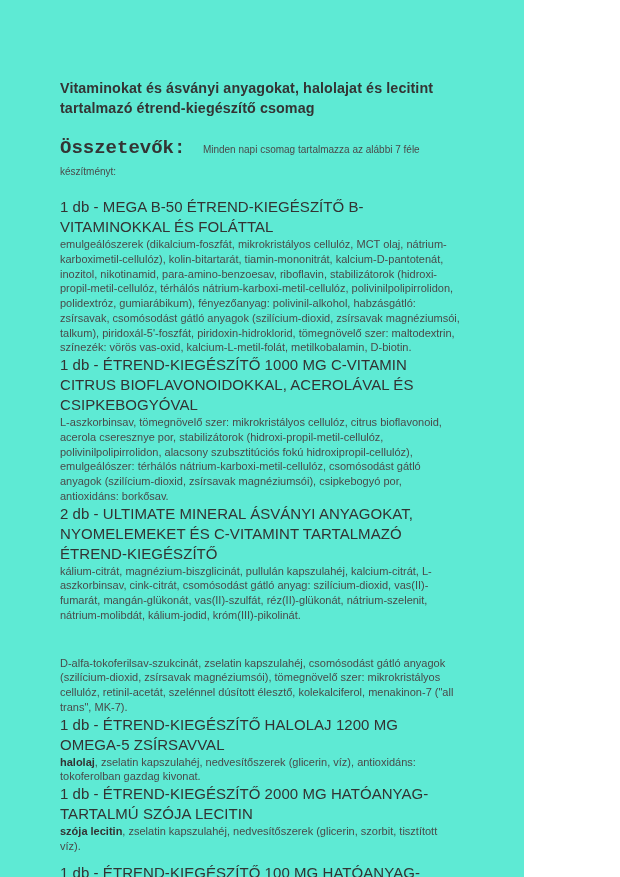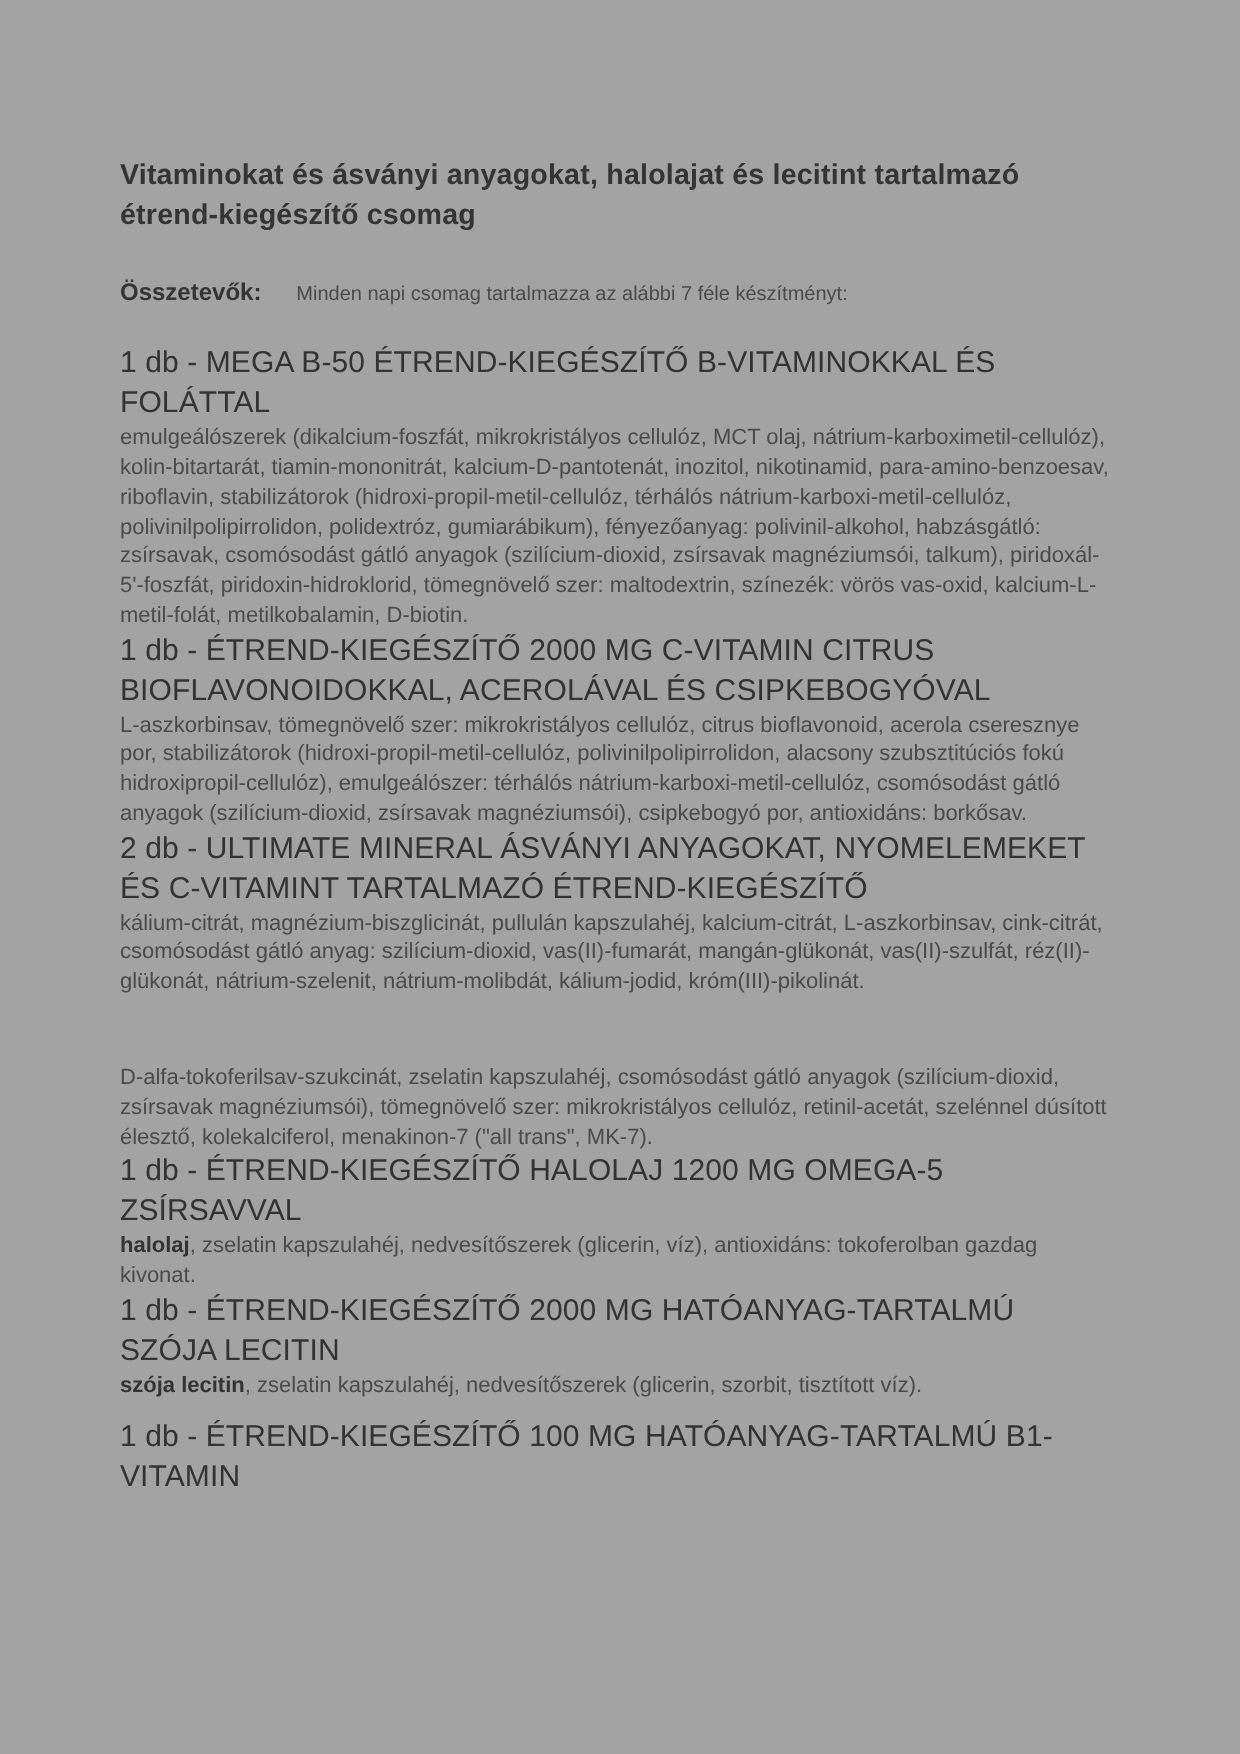--- a/index.html
+++ b/index.html
@@ -10,42 +10,43 @@
   }
   body {
     width: 620px;
     height: 877px;
     font-family: "Liberation Sans", sans-serif;
     color: #3b3b3b;
     -webkit-font-smoothing: antialiased;
   }
   .page {
     box-sizing: border-box;
-    width: 620px;
+    width: 524px;
     height: 877px;
-    background: #a3a3a3;
+    background: #5eead4;
     padding: 78px 63px 0 60px;
     position: relative;
   }
   .doc-title {
     font-size: 14.3px;
     font-weight: bold;
     line-height: 1.42;
     color: #343434;
     margin: 0 0 17px 0;
     letter-spacing: 0.1px;
   }
   .intro {
     margin: 0 0 16px 0;
     line-height: 1.3;
   }
   .intro-label {
-    font-size: 12px;
+    font-size: 19px;
     font-weight: bold;
     color: #343434;
+    font-family: Liberation Mono, monospace;
   }
   .intro-text {
     font-size: 10px;
     color: #4a4a4a;
     margin-left: 13px;
   }
   .product {
     margin: 0;
   }
   .product-heading {
@@ -91,21 +92,21 @@
   </p>
 
   <div class="product">
     <div class="product-heading">1 db - MEGA B-50 ÉTREND-KIEGÉSZÍTŐ B-VITAMINOKKAL ÉS FOLÁTTAL</div>
     <div class="product-body">
       <b></b><span>emulgeálószerek (dikalcium-foszfát, mikrokristályos cellulóz, MCT olaj, nátrium-karboximetil-cellulóz), kolin-bitartarát, tiamin-mononitrát, kalcium-D-pantotenát, inozitol, nikotinamid, para-amino-benzoesav, riboflavin, stabilizátorok (hidroxi-propil-metil-cellulóz, térhálós nátrium-karboxi-metil-cellulóz, polivinilpolipirrolidon, polidextróz, gumiarábikum), fényezőanyag: polivinil-alkohol, habzásgátló: zsírsavak, csomósodást gátló anyagok (szilícium-dioxid, zsírsavak magnéziumsói, talkum), piridoxál-5'-foszfát, piridoxin-hidroklorid, tömegnövelő szer: maltodextrin, színezék: vörös vas-oxid, kalcium-L-metil-folát, metilkobalamin, D-biotin.</span>
     </div>
   </div>
 
   <div class="product">
-    <div class="product-heading">1 db - ÉTREND-KIEGÉSZÍTŐ 2000 MG C-VITAMIN CITRUS BIOFLAVONOIDOKKAL, ACEROLÁVAL ÉS CSIPKEBOGYÓVAL</div>
+    <div class="product-heading">1 db - ÉTREND-KIEGÉSZÍTŐ 1000 MG C-VITAMIN CITRUS BIOFLAVONOIDOKKAL, ACEROLÁVAL ÉS CSIPKEBOGYÓVAL</div>
     <div class="product-body">
       <b></b><span>L-aszkorbinsav, tömegnövelő szer: mikrokristályos cellulóz, citrus bioflavonoid, acerola cseresznye por, stabilizátorok (hidroxi-propil-metil-cellulóz, polivinilpolipirrolidon, alacsony szubsztitúciós fokú hidroxipropil-cellulóz), emulgeálószer: térhálós nátrium-karboxi-metil-cellulóz, csomósodást gátló anyagok (szilícium-dioxid, zsírsavak magnéziumsói), csipkebogyó por, antioxidáns: borkősav.</span>
     </div>
   </div>
 
   <div class="product">
     <div class="product-heading">2 db - ULTIMATE MINERAL ÁSVÁNYI ANYAGOKAT, NYOMELEMEKET ÉS C-VITAMINT TARTALMAZÓ ÉTREND-KIEGÉSZÍTŐ</div>
     <div class="product-body">
       <b></b><span>kálium-citrát, magnézium-biszglicinát, pullulán kapszulahéj, kalcium-citrát, L-aszkorbinsav, cink-citrát, csomósodást gátló anyag: szilícium-dioxid, vas(II)-fumarát, mangán-glükonát, vas(II)-szulfát, réz(II)-glükonát, nátrium-szelenit, nátrium-molibdát, kálium-jodid, króm(III)-pikolinát.</span>
     </div>

